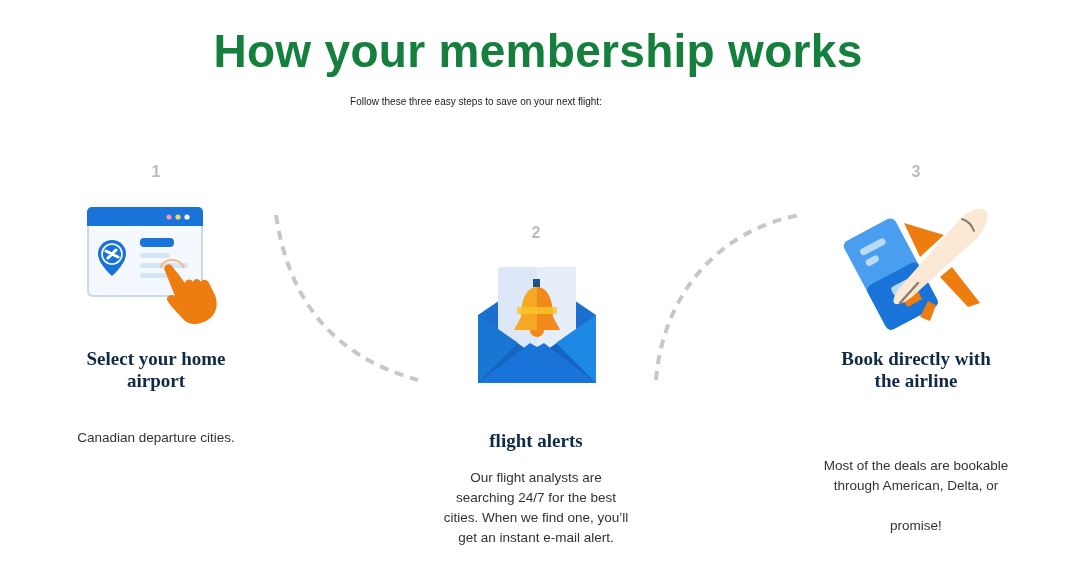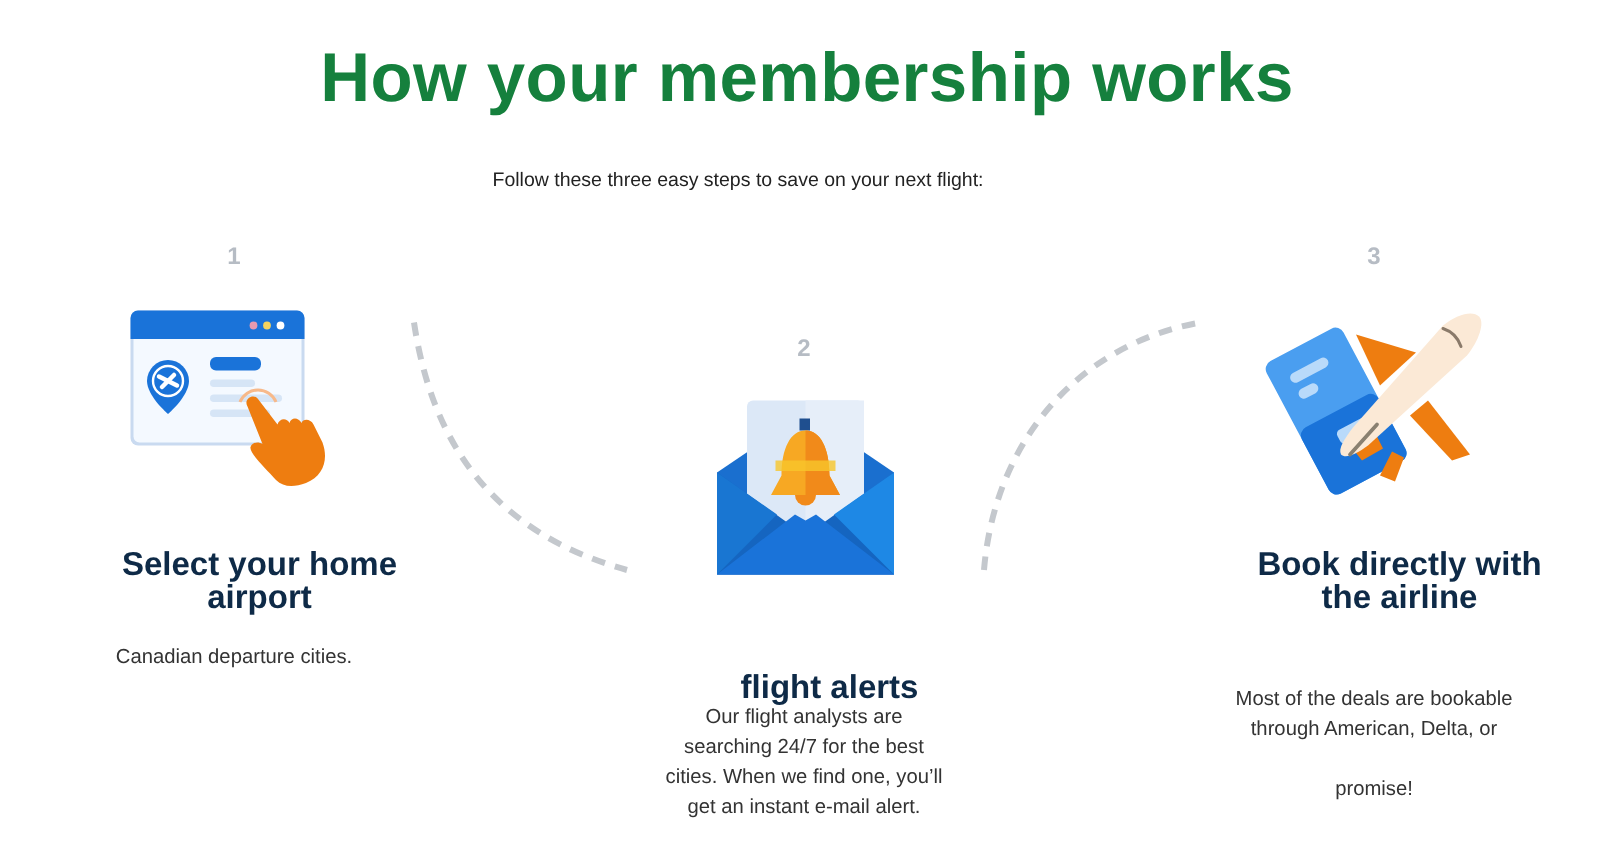--- a/index.html
+++ b/index.html
@@ -1,26 +1,26 @@
 <!DOCTYPE html>
 <html><head>
 <meta charset="utf-8">
 <style>
   html, body { margin: 0; padding: 0; background: #ffffff; }
   body { width: 1076px; height: 578px; position: relative; overflow: hidden;
          font-family: "Liberation Sans", "DejaVu Sans", sans-serif; color: #0f2640; }
   .title { position: absolute; left: 0; width: 1076px; top: 24px; text-align: center;
            font-size: 46px; font-weight: 700; color: #15803d; letter-spacing: 0.3px; margin: 0; }
   .subtitle { position: absolute; left: 0; width: 952px; top: 96px; text-align: center;
-              font-size: 13px; color: #222; margin: 16px; }
+              font-size: 10px; color: #222; margin: 0; }
   .step { position: absolute; width: 240px; text-align: center; }
   .num { font-size: 16px; font-weight: 700; color: #b6bcc4; }
   .icon { position: absolute; }
-  .step-title { position: absolute; width: 240px; text-align: center; font-size: 22px;
-                font-weight: 700; color: #0e2a47; line-height: 22px; margin: 17px; }
+  .step-title { position: absolute; width: 240px; text-align: center; font-size: 19px;
+                font-weight: 700; color: #0e2a47; line-height: 22px; margin: 0; font-family: Liberation Serif, serif; }
   .step-desc { position: absolute; text-align: center; font-size: 13.5px; color: #333;
                line-height: 20px; margin: 0; }
   .curve { position: absolute; }
 </style>
 </head>
 <body>
 
 <h1 class="title">How your membership works</h1>
 <p class="subtitle">Follow these three easy steps to save on your next flight:</p>
 

